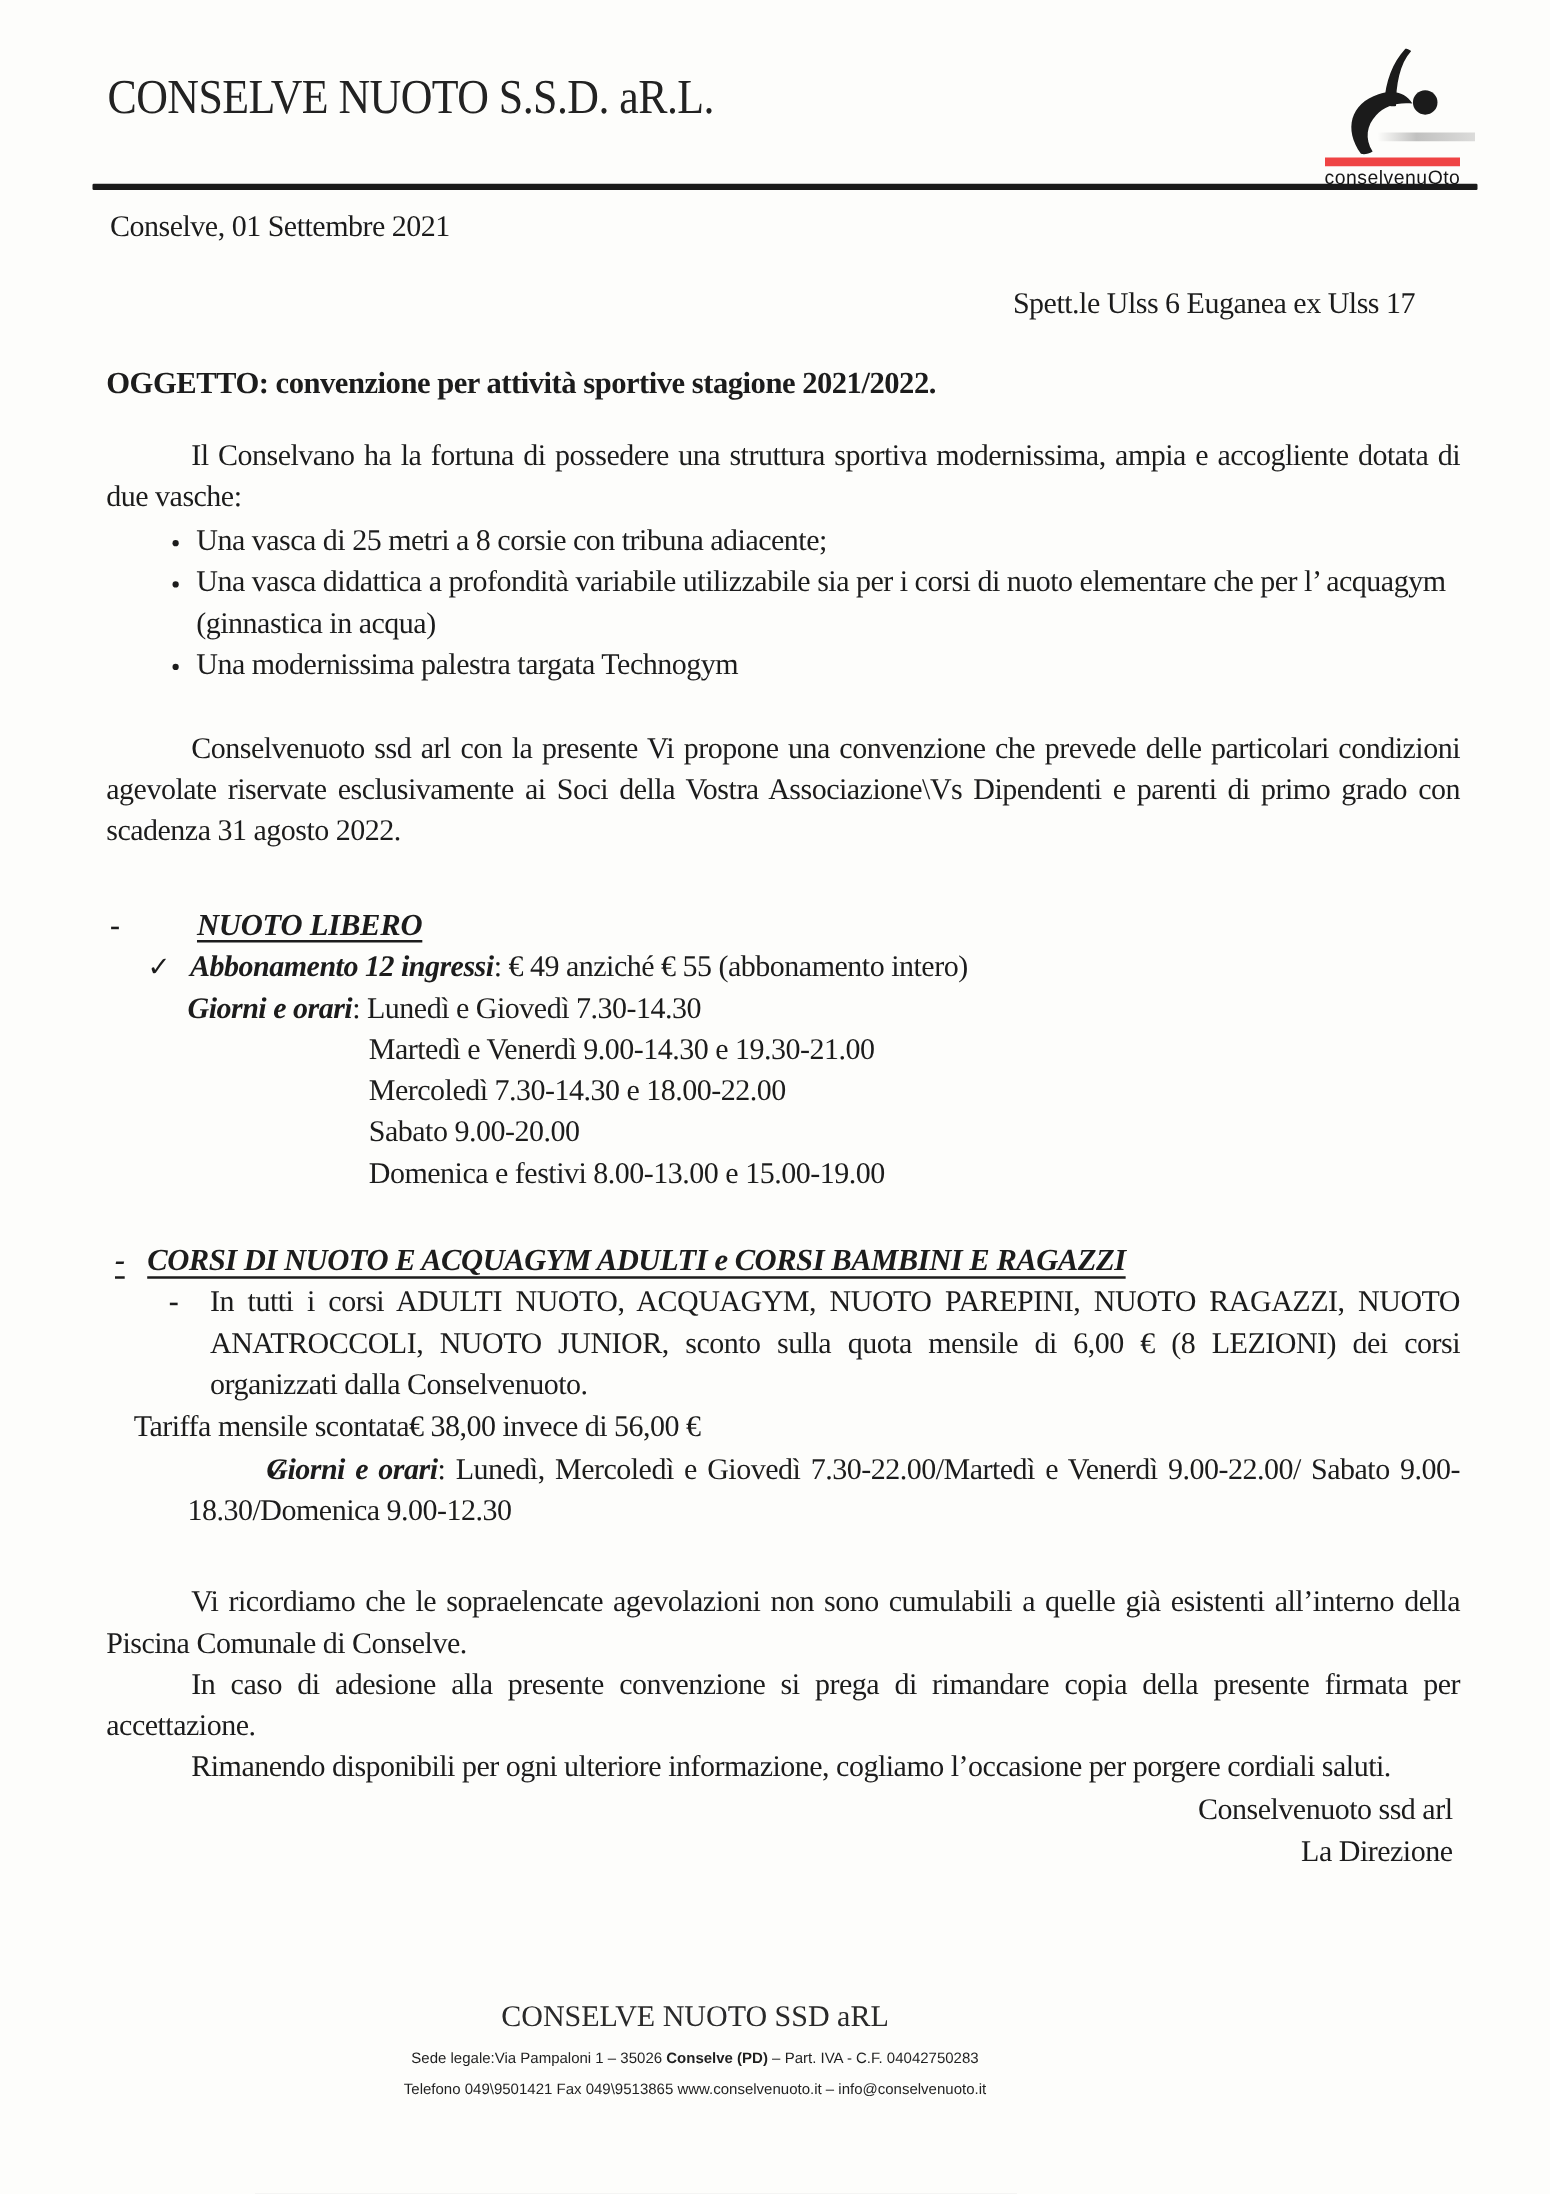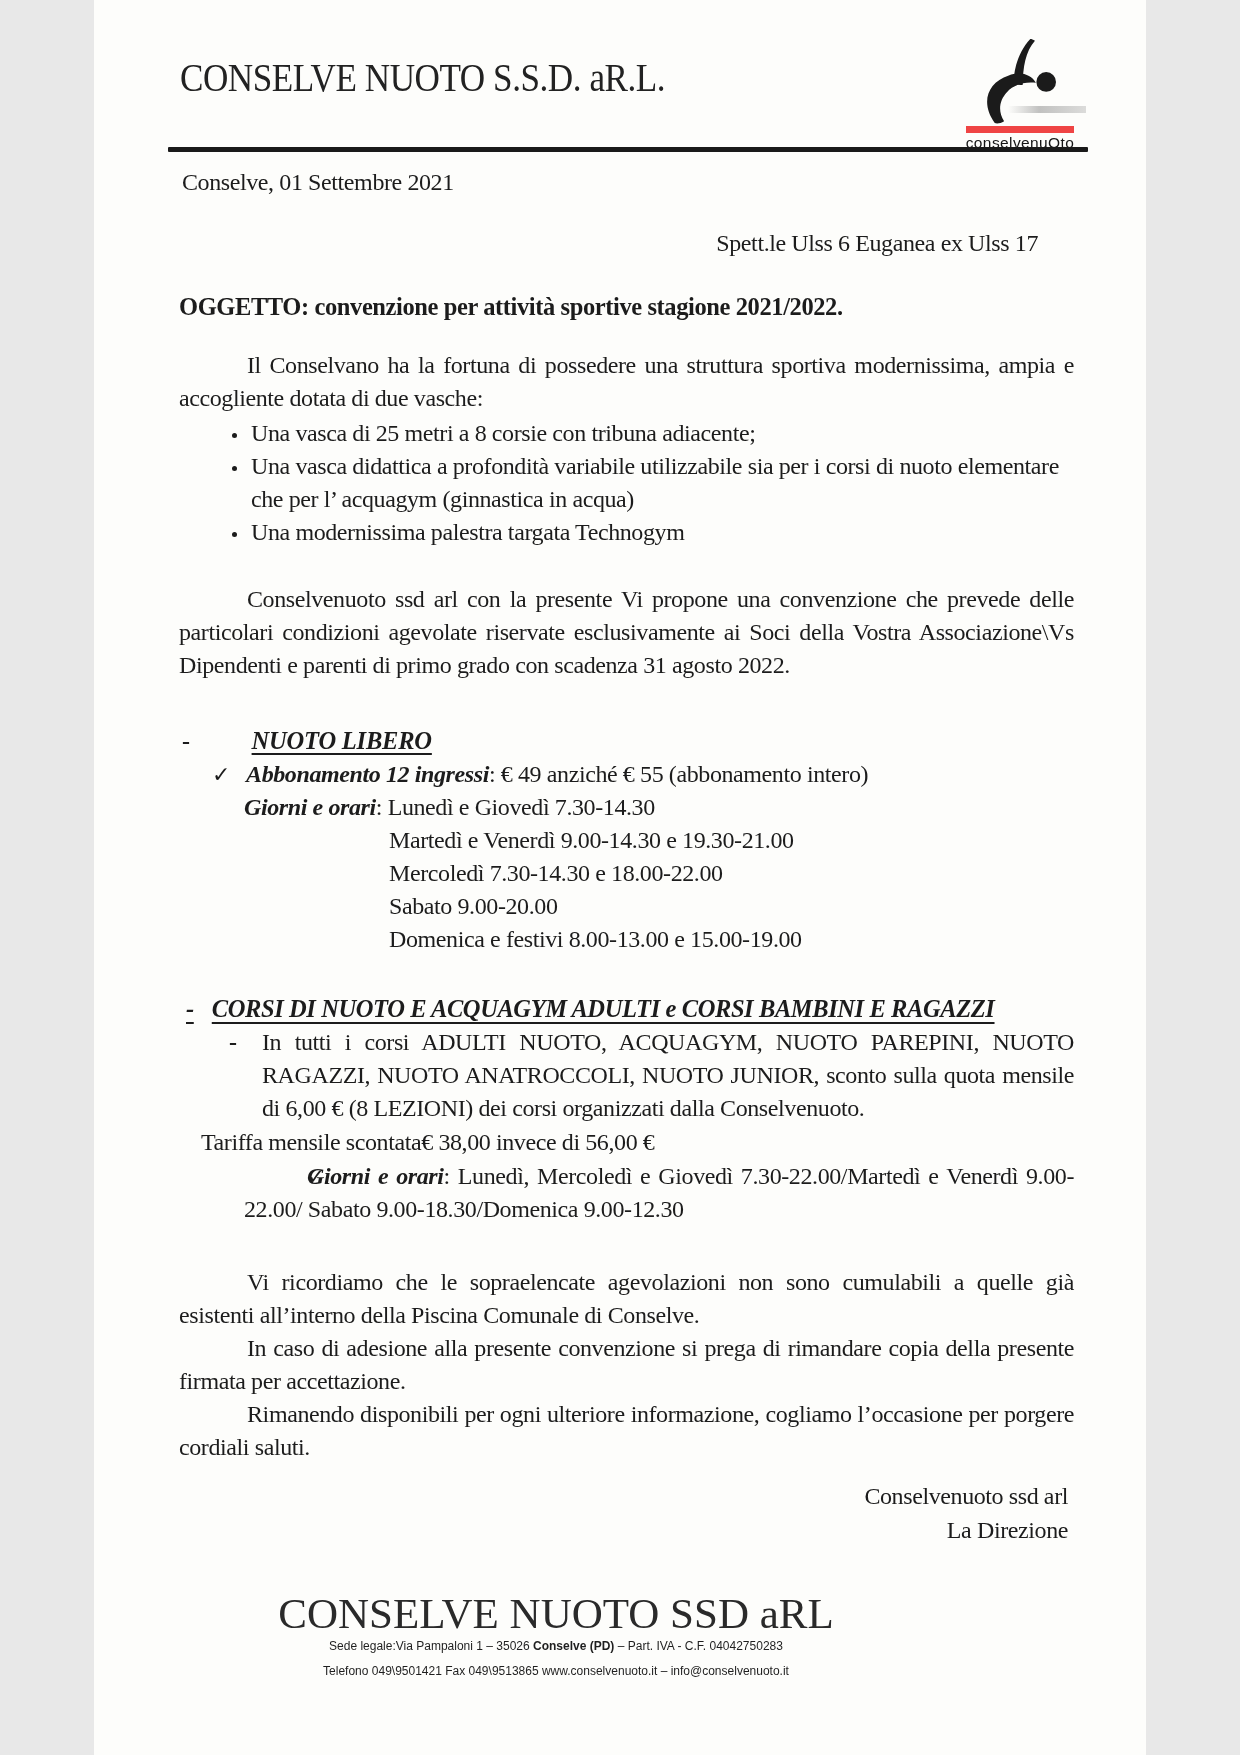--- a/index.html
+++ b/index.html
@@ -1,18 +1,18 @@
 <!DOCTYPE html>
 <html><head>
 <meta charset="utf-8">
 <style>
   html,body{margin:0;padding:0;background:#e8e8e8;}
   .page{
     position:relative;
-    width:1052px;height:1755px;
+    width:1240px;height:1755px;
     margin:0 auto;
     background:#fdfdfb;
     color:#1c1c1c;
     font-family:"Liberation Serif", serif;
     font-size:24px;
     letter-spacing:-0.4px;
     line-height:33px;
     overflow:hidden;
   }
   
@@ -62,24 +62,24 @@
   .corsi-head .inner{text-decoration:underline;text-underline-offset:5px;display:inline-flex;gap:18px;}
   .corsi-body{position:relative;margin:1px 72px 0 135px;padding-left:33px;text-align:justify;}
   .corsi-dash{position:absolute;left:0;top:0;font-weight:bold;}
   
   .palestra-title{margin:30px 72px 0 85px;font-weight:bold;text-decoration:underline;text-underline-offset:5px;font-size:24.5px;}
   .tariffa{margin:1px 72px 0 107px;}
   .pal-check{position:relative;margin:1px 72px 0 85px;padding-left:65px;text-indent:63px;text-align:justify;}
   .pal-check .check{position:absolute;left:65px;top:0;}
   
   .closing1{margin-top:40px;}
-  .signature{margin-top:15px;text-align:right;padding-right:78px;line-height:34px;}
+  .signature{text-align:right;padding-right:78px;line-height:34px;}
   
   .footer{position:absolute;left:0;right:0;top:1594px;text-align:center;padding-right:128px;}
-  .footer-title{font-size:43px;letter-spacing:0;line-height:40px;color:#2a2a2a;}
+  .footer-title{font-size:24px;letter-spacing:0;line-height:40px;color:#2a2a2a;}
   .footer-line{font-family:"Liberation Sans", sans-serif;font-size:12px;letter-spacing:0;line-height:25px;color:#1f1f1f;}
   .footer-line:first-of-type{margin-top:6px;}
 </style>
 </head>
 <body>
 
 <div class="page">
 
   <div class="header">
     <div class="company-title">CONSELVE NUOTO S.S.D. aR.L.</div>

